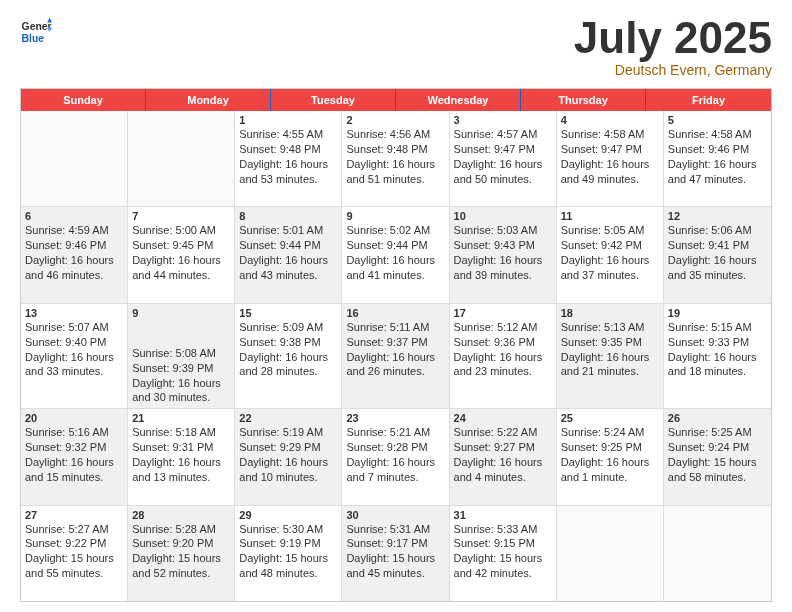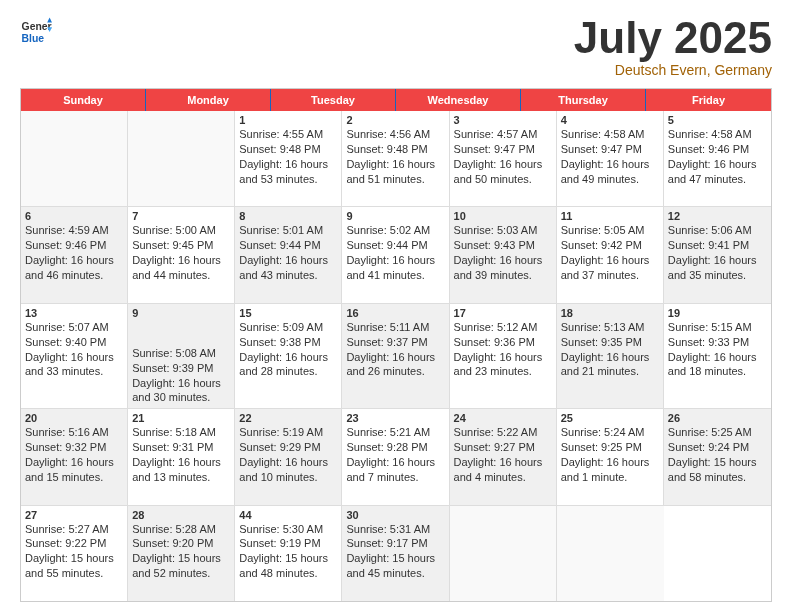--- a/index.html
+++ b/index.html
@@ -304,29 +304,35 @@
 Sunset: 9:22 PM
 Daylight: 15 hours and 55 minutes.</div>
           </div>
           <div class="cal-cell shaded">
             <span class="day-num">28</span>
             <div class="cell-text" style="white-space: pre-line;">Sunrise: 5:28 AM
 Sunset: 9:20 PM
 Daylight: 15 hours and 52 minutes.</div>
           </div>
           <div class="cal-cell">
-            <span class="day-num">44</span>
+            <span class="day-num">29</span>
             <div class="cell-text" style="white-space: pre-line;">Sunrise: 5:30 AM
 Sunset: 9:19 PM
 Daylight: 15 hours and 48 minutes.</div>
           </div>
           <div class="cal-cell shaded">
             <span class="day-num">30</span>
             <div class="cell-text" style="white-space: pre-line;">Sunrise: 5:31 AM
 Sunset: 9:17 PM
 Daylight: 15 hours and 45 minutes.</div>
+          </div>
+          <div class="cal-cell">
+            <span class="day-num">31</span>
+            <div class="cell-text" style="white-space: pre-line;">Sunrise: 5:33 AM
+Sunset: 9:15 PM
+Daylight: 15 hours and 42 minutes.</div>
           </div>
           <div class="cal-cell empty"></div>
           <div class="cal-cell empty"></div>
         </div>
       </div>
   </div>
 </div>
 
 </body></html>

